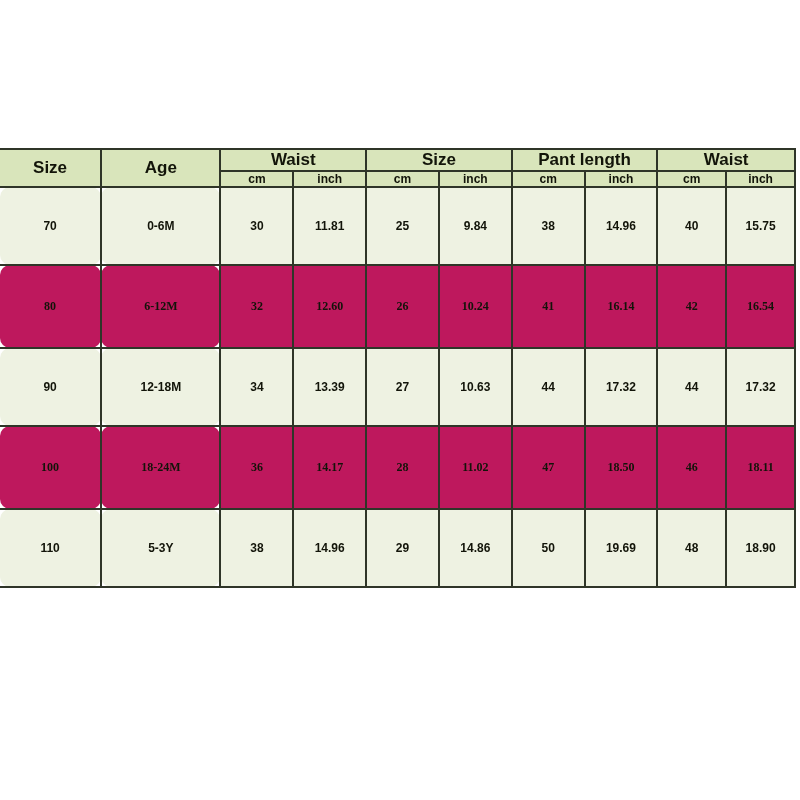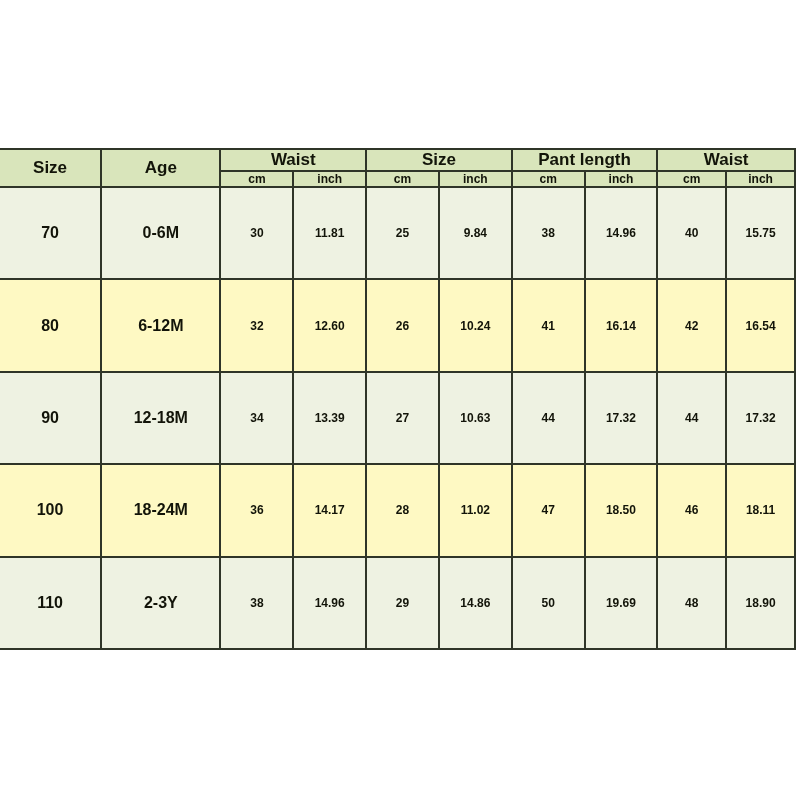--- a/index.html
+++ b/index.html
@@ -19,21 +19,21 @@
     left: 0;
     top: 148px;
     width: 796px;
     height: 502px;
   }
 
   table.size-chart {
     border-collapse: collapse;
     table-layout: fixed;
     width: 796px;
-    height: 502px;
+    height: 440px;
     border: 0;
   }
 
   table.size-chart td,
   table.size-chart th {
     border: 2px solid #2f3528;
     text-align: center;
     vertical-align: middle;
     font-weight: bold;
     color: #121409;
@@ -55,29 +55,31 @@
   }
   th.sub {
     background: #d9e5bb;
     font-size: 12px;
   }
 
   tr.row-odd td {
     background: #eef2e2;
   }
   tr.row-even td {
-    background: #fef9c3;
+    background: #be185d;
+    font-family: Liberation Serif, serif;
   }
 
   td.cell {
     font-size: 12px;
   }
   td.cell-size,
   td.cell-age {
-    font-size: 16px;
+    font-size: 12px;
+    border-radius: 10px;
   }
 
   
   col.c-size   { width: 100px; }
   col.c-age    { width: 118px; }
   col.c-num    { width: 72px; }
   col.c-num-w  { width: 68px; }
 </style>
 </head>
 <body>
@@ -160,21 +162,21 @@
         <td class="cell">14.17</td>
         <td class="cell">28</td>
         <td class="cell">11.02</td>
         <td class="cell">47</td>
         <td class="cell">18.50</td>
         <td class="cell">46</td>
         <td class="cell">18.11</td>
       </tr>
       <tr class="row-odd">
         <td class="cell cell-size">110</td>
-        <td class="cell cell-age">2-3Y</td>
+        <td class="cell cell-age">5-3Y</td>
         <td class="cell">38</td>
         <td class="cell">14.96</td>
         <td class="cell">29</td>
         <td class="cell">14.86</td>
         <td class="cell">50</td>
         <td class="cell">19.69</td>
         <td class="cell">48</td>
         <td class="cell">18.90</td>
       </tr>
     </tbody>

